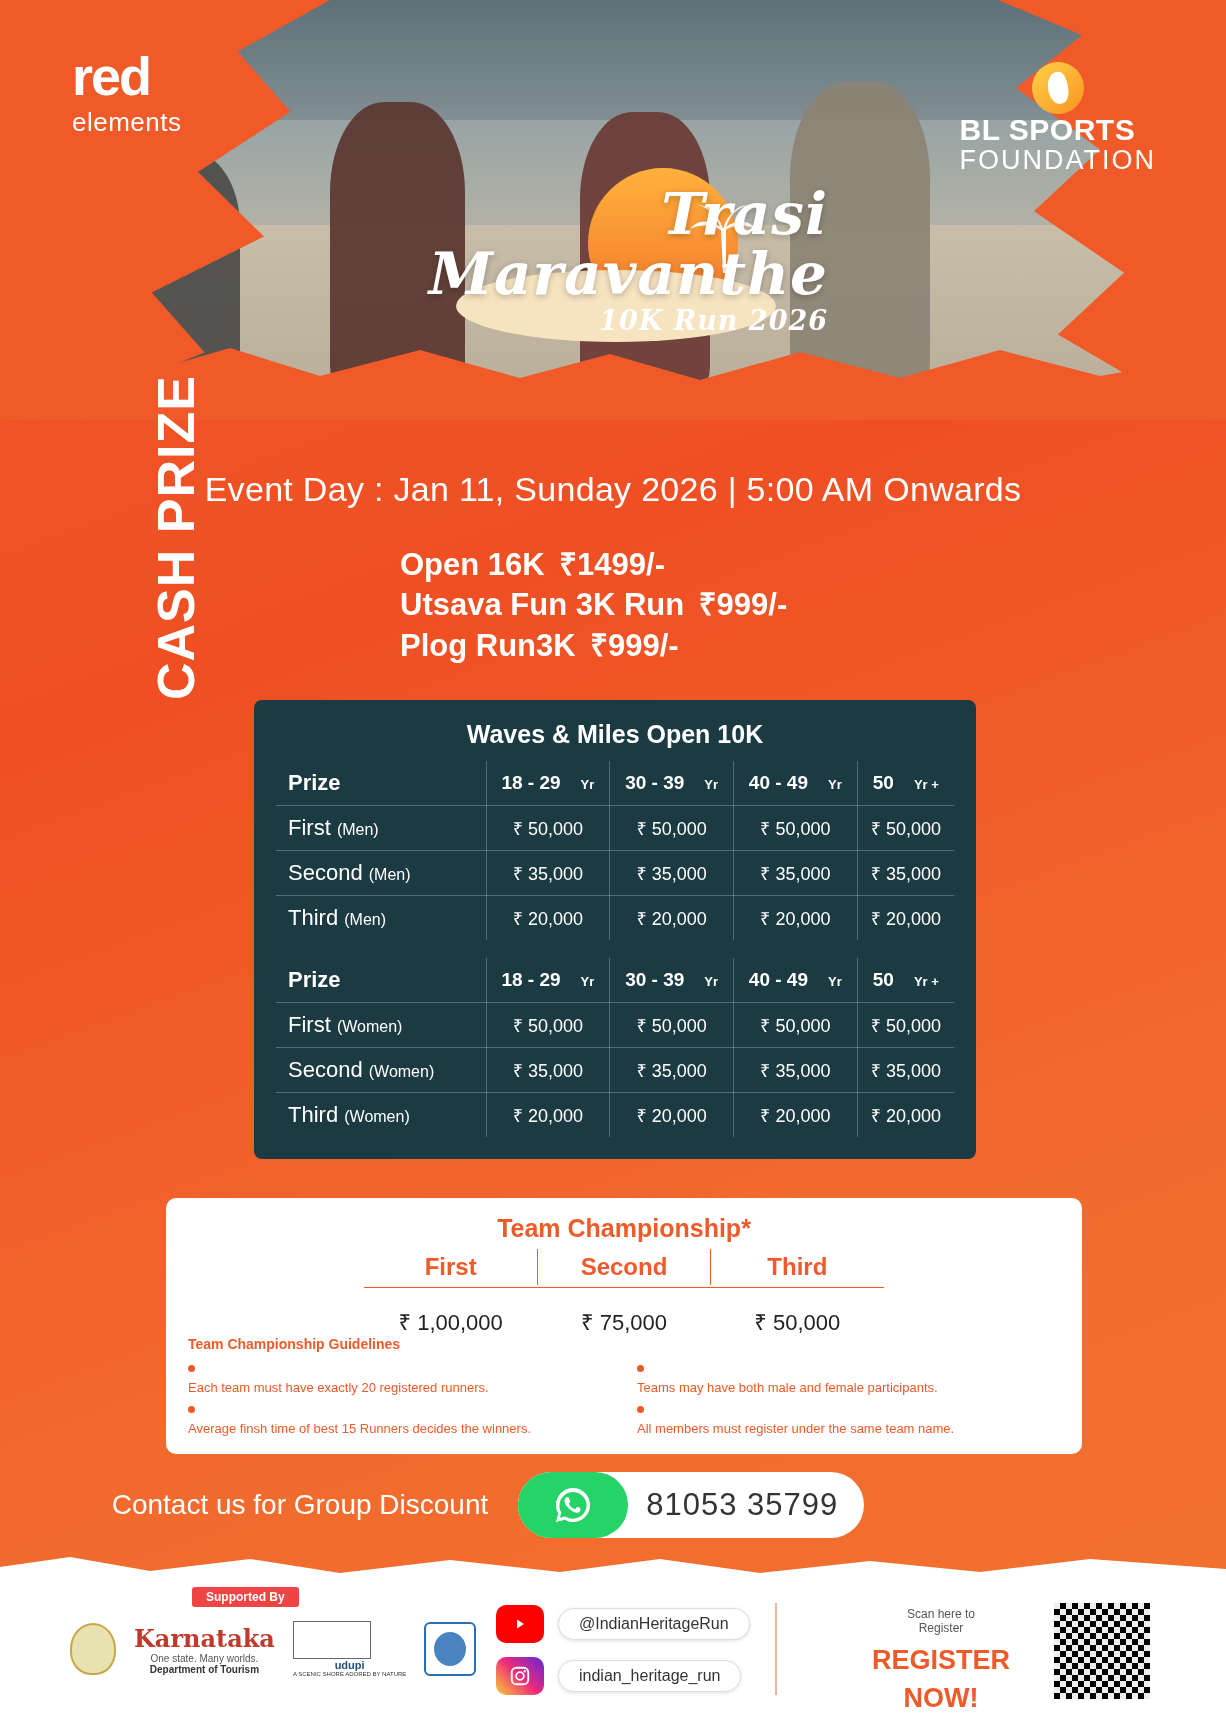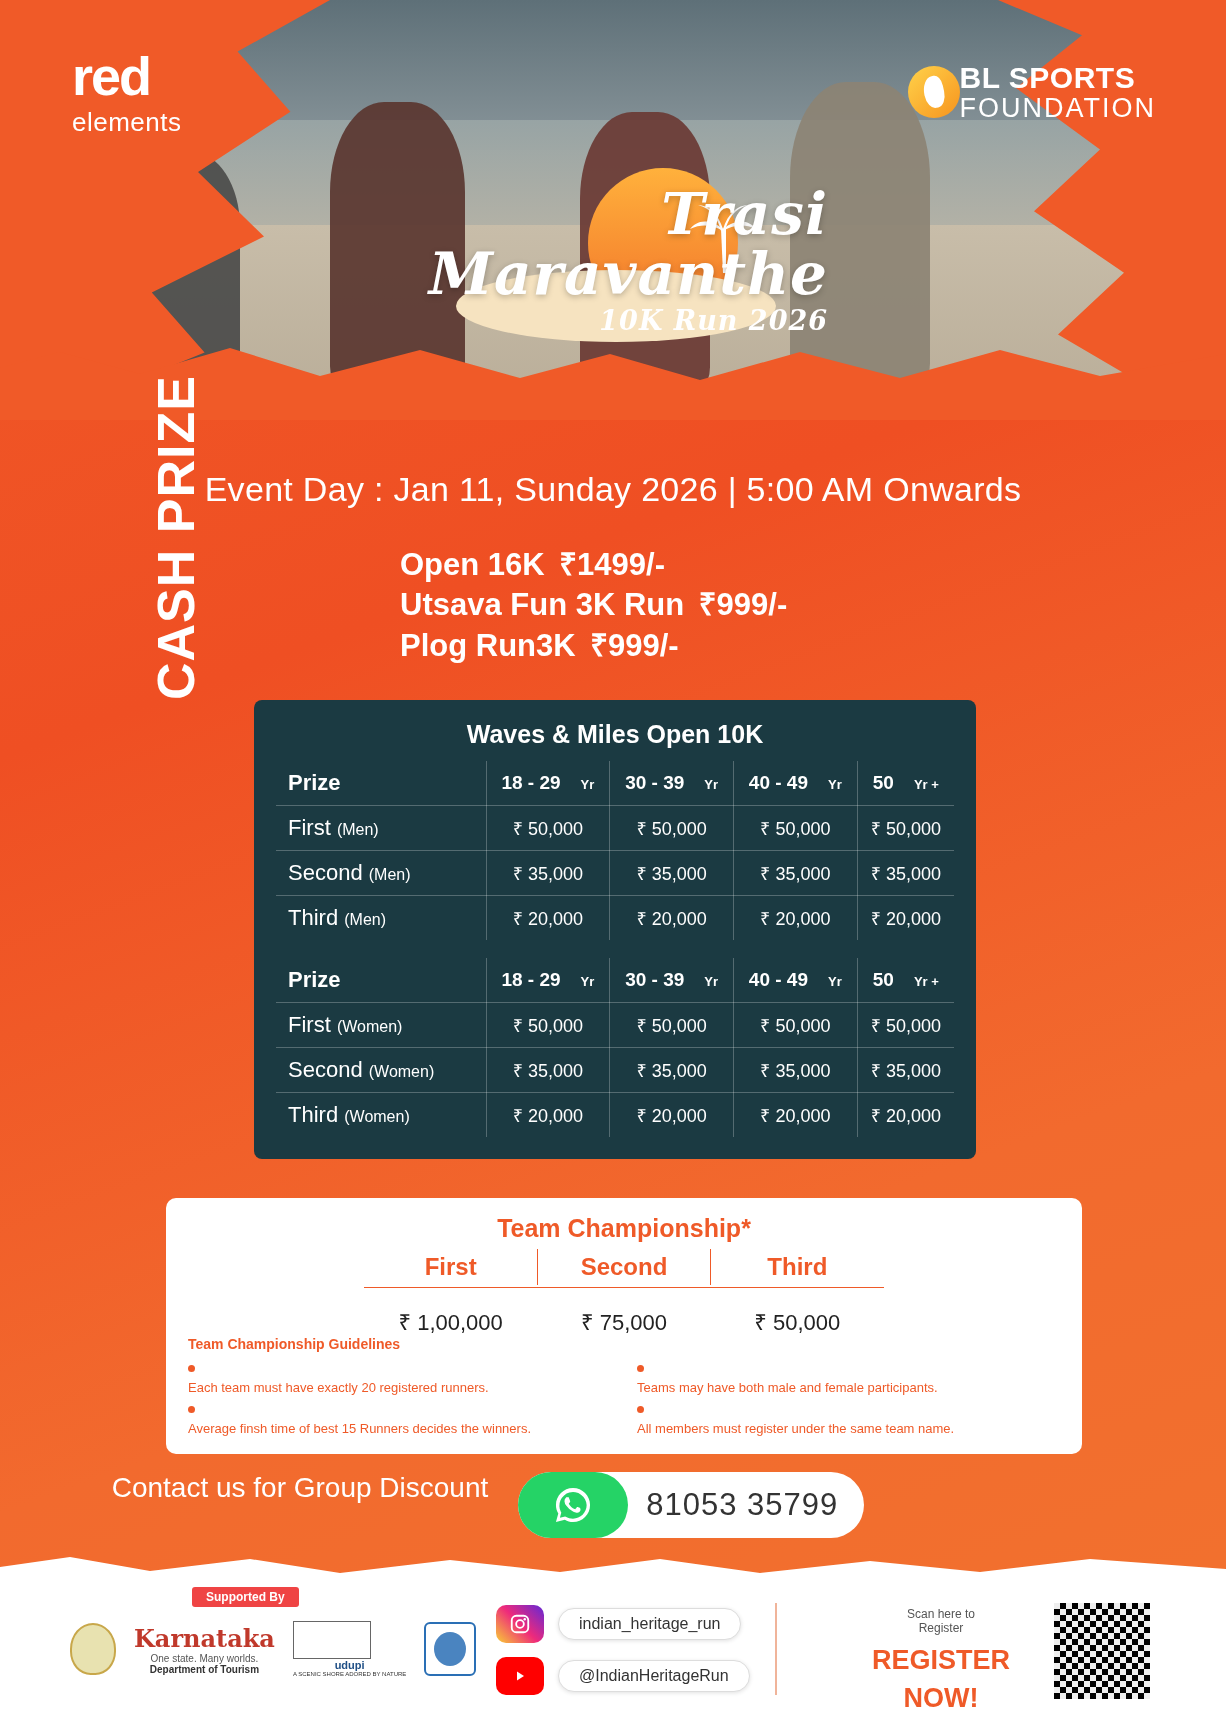--- a/index.html
+++ b/index.html
@@ -67,21 +67,21 @@
   .logo-red {
     position: absolute; top: 52px; left: 72px; color: #fff; z-index: 6;
   }
   .logo-red .word {
     font-size: 54px; font-weight: 700; letter-spacing: -2px; line-height: .9;
   }
   .logo-red .sub { font-size: 26px; letter-spacing: .5px; margin-top: 6px; }
 
   .logo-bl {
     position: absolute; top: 62px; right: 70px; z-index: 6;
-    display: flex; align-items: center; color: #fff;
+    display: flex; align-items: center; color: #fff; flex-direction: column;
   }
   .logo-bl .mark {
     width: 52px; height: 52px; border-radius: 50%;
     background: linear-gradient(135deg, #ffd24a, #f7941e);
     position: relative;
   }
   .logo-bl .mark::after {
     content: ""; position: absolute; left: 16px; top: 10px;
     width: 20px; height: 32px; background: #fff;
     border-radius: 60% 40% 50% 50%;
@@ -198,21 +198,21 @@
   }
   .guidelines {
     margin-top: 8px; display: grid; grid-template-columns: 1fr 1fr; gap: 6px 26px;
   }
   .guideline { display: flex; align-items: flex-start; gap: 8px; font-size: 13px; color: #ef5a28; flex-direction: column; }
   .guideline .dot { width: 7px; height: 7px; background: #ef5a28; border-radius: 50%; margin-top: 5px; flex: none; }
 
   
   .contact {
     position: absolute; top: 1472px; left: 0; width: 976px; z-index: 5;
-    display: flex; justify-content: center; gap: 30px;
+    display: flex; align-items: center; justify-content: center; gap: 30px;
   }
   .contact .ctext { color: #fff; font-size: 28px; }
   .wa-pill {
     display: flex; align-items: center; background: #fff;
     border-radius: 40px; height: 66px; padding-right: 26px;
   }
   .wa-circle {
     width: 110px; height: 66px; border-radius: 40px; background: #25d366;
     display: flex; align-items: center; justify-content: center; margin-right: 18px;
   }
@@ -479,37 +479,37 @@
       <div class="sp-udupi">
         <div class="u-art"></div>
         <div class="u-t">udupi</div>
         <div class="u-s">A SCENIC SHORE ADORED BY NATURE</div>
       </div>
       <div class="sp-blue"></div>
     </div>
 
     <div class="social">
       <div class="soc-row">
+        <div class="soc-ico yt">
+          <svg width="24" height="18" viewBox="0 0 24 18">
+            <path d="M9 4.5v9l7-4.5z" fill="#fff"></path>
+          </svg>
+        </div>
+        <div class="soc-pill">@IndianHeritageRun</div>
+      </div>
+      <div class="soc-row">
         <div class="soc-ico ig">
           <svg width="22" height="22" viewBox="0 0 24 24">
             <rect x="3" y="3" width="18" height="18" rx="5" fill="none" stroke="#fff" stroke-width="2"></rect>
             <circle cx="12" cy="12" r="4.2" fill="none" stroke="#fff" stroke-width="2"></circle>
             <circle cx="17.2" cy="6.8" r="1.3" fill="#fff"></circle>
           </svg>
         </div>
         <div class="soc-pill">indian_heritage_run</div>
       </div>
-      <div class="soc-row">
-        <div class="soc-ico yt">
-          <svg width="24" height="18" viewBox="0 0 24 18">
-            <path d="M9 4.5v9l7-4.5z" fill="#fff"></path>
-          </svg>
-        </div>
-        <div class="soc-pill">@IndianHeritageRun</div>
-      </div>
     </div>
 
     <div class="vline"></div>
 
     <div class="register">
       <div class="scan">Scan here to</div>
       <div class="scan">Register</div>
       <div class="rnow">REGISTER</div>
       <div class="rnow">NOW!</div>
     </div>

